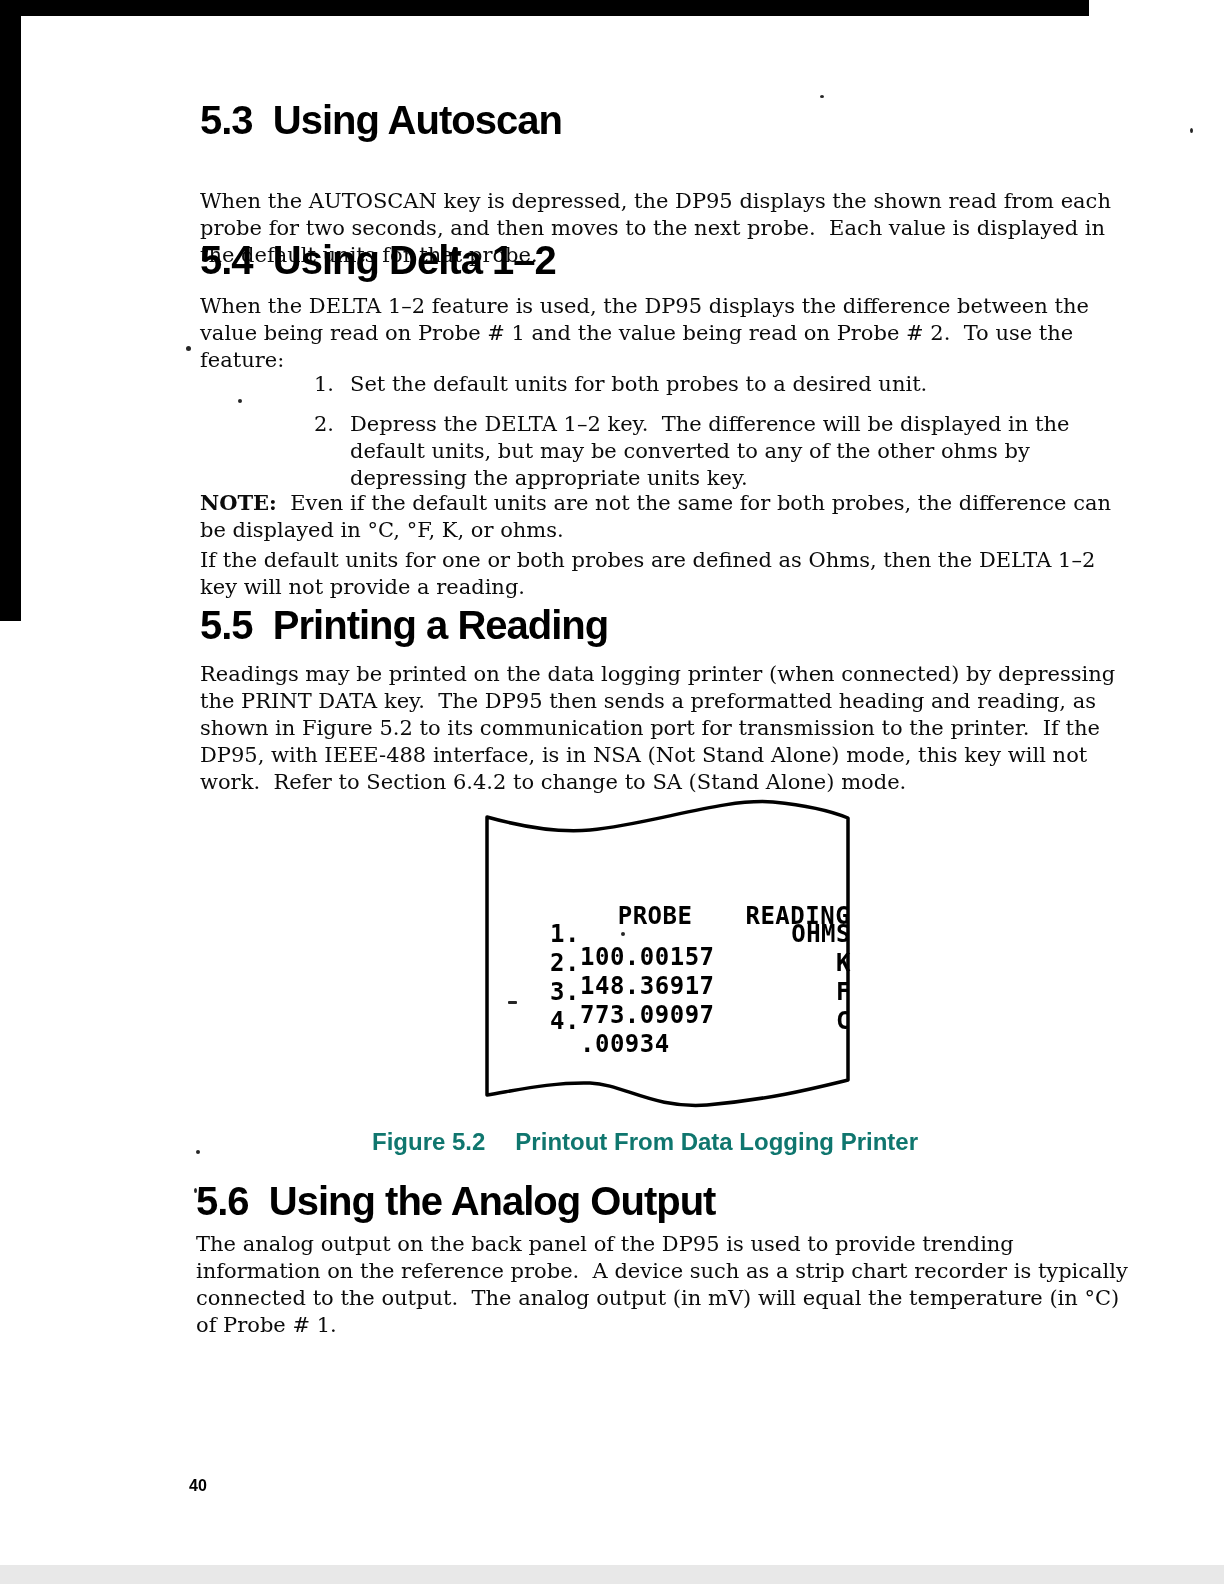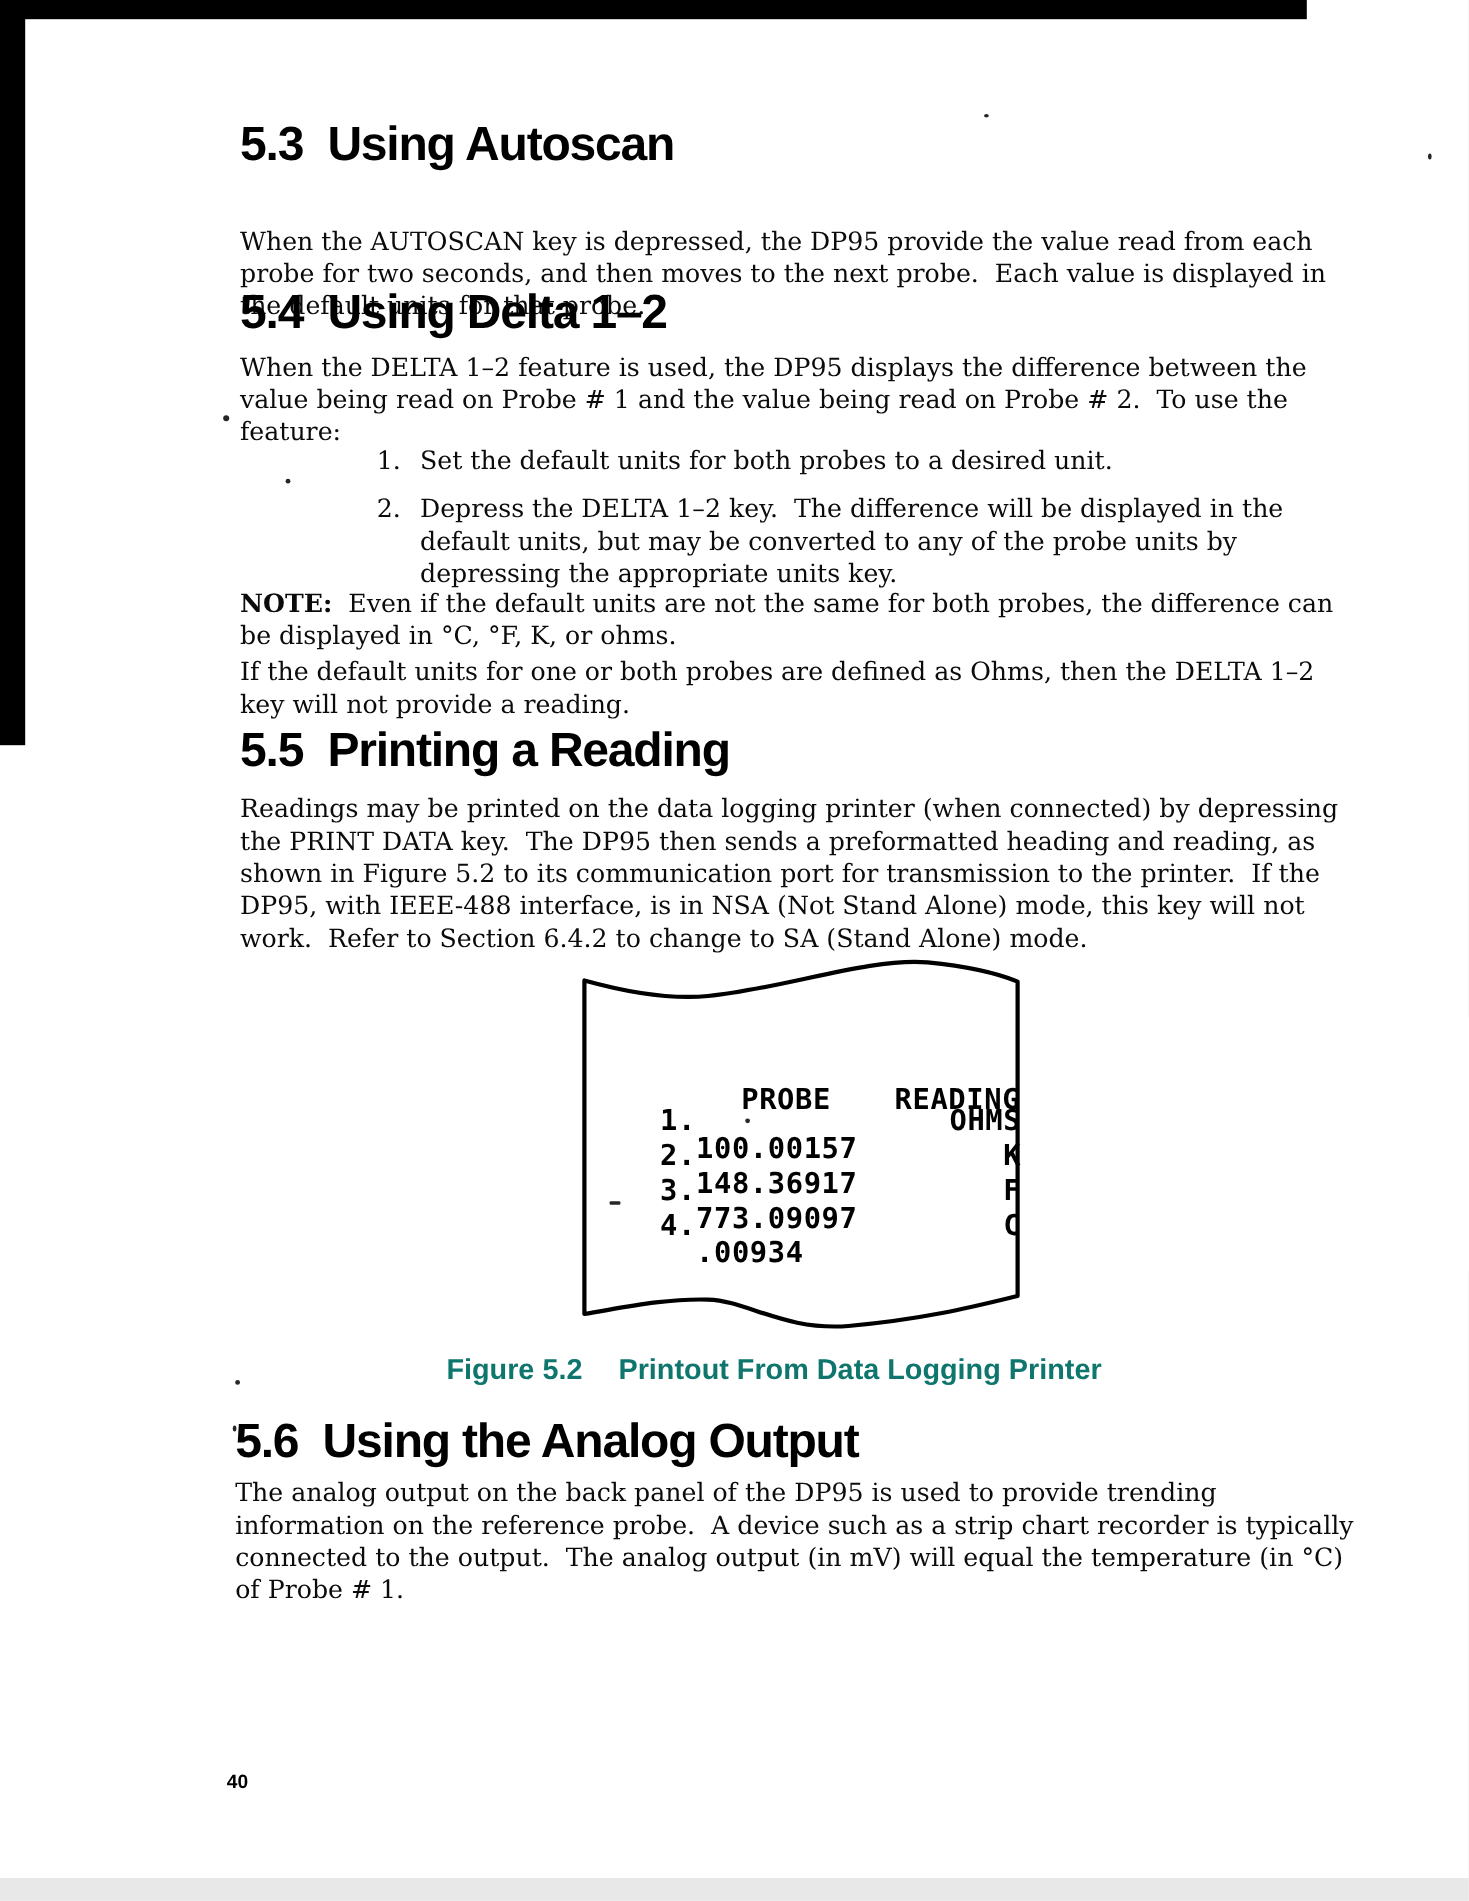--- a/index.html
+++ b/index.html
@@ -64,41 +64,41 @@
 </head>
 <body>
 
 <div class="page">
 
   <div class="bar-top"></div>
   <div class="bar-left"></div>
 
   <h1 class="h h53">5.3  Using Autoscan</h1>
   <div class="para p53">
-      <div>When the AUTOSCAN key is depressed, the DP95 provide the value read from each</div>
+      <div>When the AUTOSCAN key is depressed, the DP95 displays the shown read from each</div>
       <div>probe for two seconds, and then moves to the next probe.  Each value is displayed in</div>
       <div>the default units for that probe.</div>
     </div>
 
   <h1 class="h h54">5.4  Using Delta 1–2</h1>
   <div class="para p54">
       <div>When the DELTA 1–2 feature is used, the DP95 displays the difference between the</div>
       <div>value being read on Probe # 1 and the value being read on Probe # 2.  To use the</div>
       <div>feature:</div>
     </div>
 
   <div class="li-num ln1">1.</div>
   <div class="para lb1">
       <div>Set the default units for both probes to a desired unit.</div>
     </div>
 
   <div class="li-num ln2">2.</div>
   <div class="para lb2">
       <div>Depress the DELTA 1–2 key.  The difference will be displayed in the</div>
-      <div>default units, but may be converted to any of the probe units by</div>
+      <div>default units, but may be converted to any of the other ohms by</div>
       <div>depressing the appropriate units key.</div>
     </div>
 
   <div class="para pnote">
     <div class="line"><span class="bold">NOTE:</span><span>  Even if the default units are not the same for both probes, the difference can</span></div>
     <div class="line">be displayed in °C, °F, K, or ohms.</div>
   </div>
 
   <div class="para pohms">
       <div>If the default units for one or both probes are defined as Ohms, then the DELTA 1–2</div>

